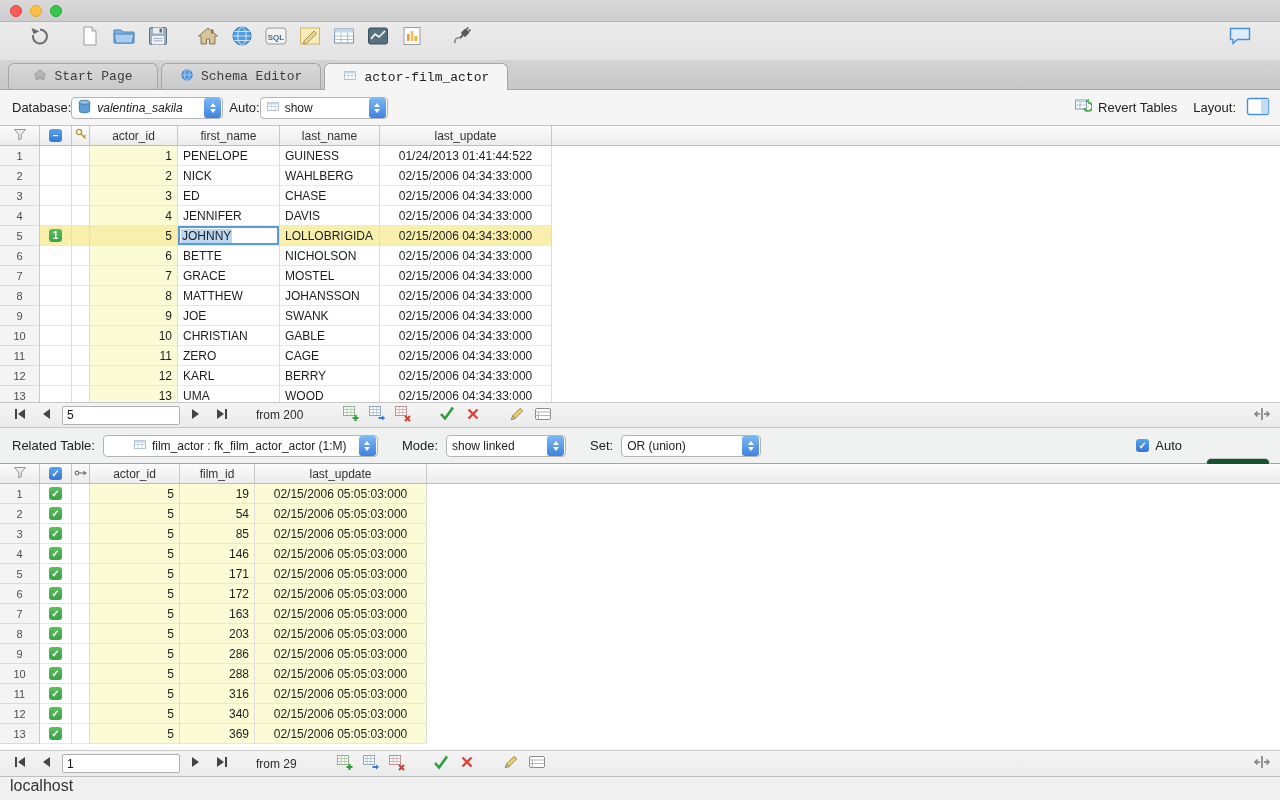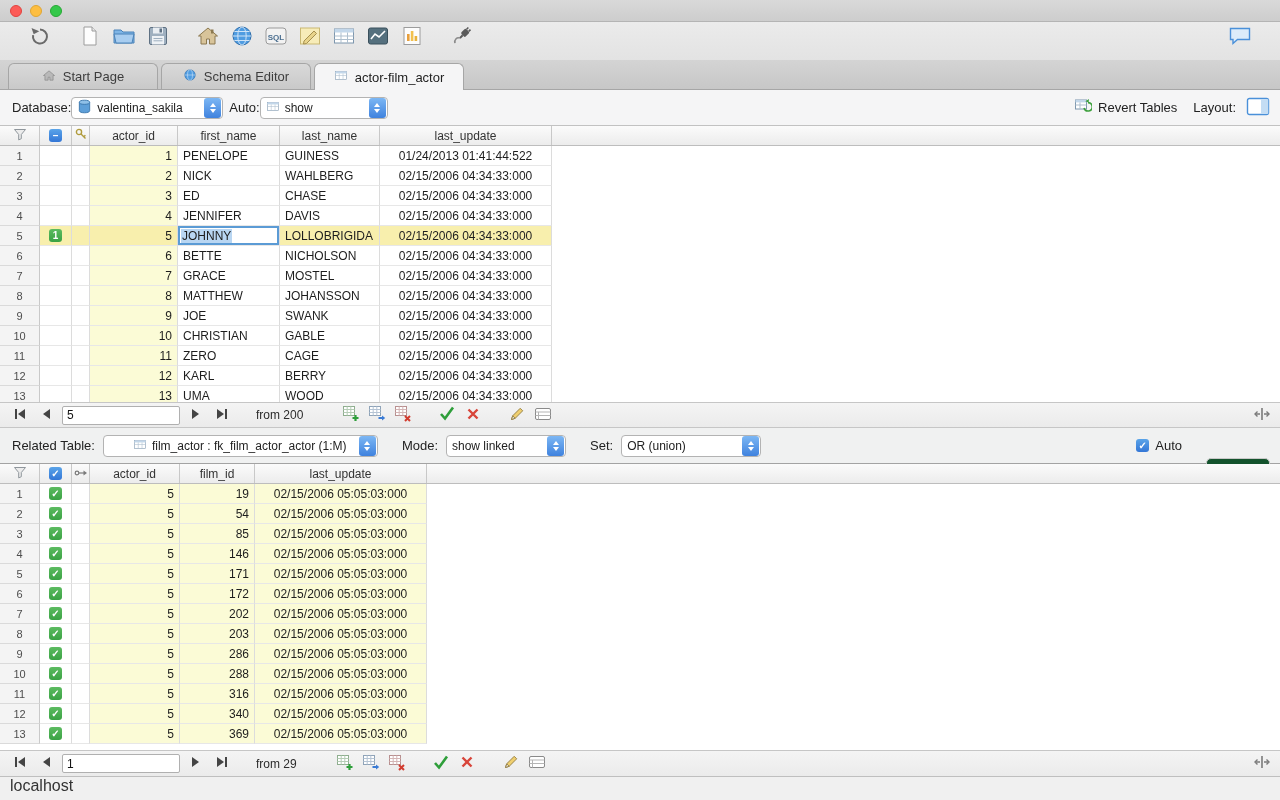--- a/index.html
+++ b/index.html
@@ -21,21 +21,21 @@
           background:transparent; cursor:default; }
   .tgap { width:16px; }
   .tspacer { flex:1; }
 
   
   .tabbar { height:30px; background:linear-gradient(#d4d4d4,#c7c7c7); border-bottom:1px solid #a6a6a6;
             display:flex; align-items:flex-end; padding-left:8px; flex:0 0 auto; }
   .tab { height:26px; min-width:150px; display:flex; align-items:center; justify-content:center; gap:7px;
          border:1px solid #a6a6a6; border-bottom:none; border-radius:6px 6px 0 0;
          background:linear-gradient(#d9d9d9,#c9c9c9); font-size:13px; color:#3d3d3d; margin-right:3px;
-         padding:0 18px; position:relative; }
+         padding:0 18px; position:relative;font-family:Liberation Mono, monospace; }
   .tab.active { background:#f5f5f6; margin-bottom:-1px; height:27px; z-index:2; color:#222; }
 
   
   .controlbar { height:36px; background:#f5f5f6; border-bottom:1px solid #c2c2c2; display:flex;
                 align-items:center; padding:0 10px 0 12px; flex:0 0 auto; font-size:13px; color:#222; }
   .dd { display:flex; align-items:center; height:22px; background:#fff; border:1px solid #b3b3b3;
         border-radius:4px; font-size:12px; color:#222; padding-left:5px; gap:5px; }
   .dd .lbl { white-space:nowrap; overflow:hidden; }
   .dd .sp { flex:1; }
   .stepper { width:17px; height:20px; margin:0 1px 0 0; border-radius:3px;
@@ -258,21 +258,21 @@
           <rect x="2.5" y="4" width="19" height="3.5" fill="#c3d7ea"></rect>
           <path d="M2.5 11h19M9 7.5v10.5M15.5 7.5v10.5" stroke="#aebfce"></path>
         </svg>
     </span>
     <span>actor-film_actor</span>
   </div>
 </div>
 
 <div class="controlbar">
   <span>Database:</span>
-  <div class="dd" style="width:152px;">
+  <div class="dd" style="width:152px;font-style:italic;">
     <span>
       <svg width="15" height="15" viewBox="0 0 16 16">
           <path d="M2.5 3.5v9c0 1.4 2.5 2.2 5.5 2.2s5.5-.8 5.5-2.2v-9" fill="#5e9fd8" stroke="#3c77ad"></path>
           <ellipse cx="8" cy="3.5" rx="5.5" ry="2.2" fill="#8fc0e8" stroke="#3c77ad"></ellipse>
         </svg>
     </span>
     <span class="lbl">valentina_sakila</span>
     <span class="sp"></span>
     <span class="stepper">
         <i class="up"></i>
@@ -701,21 +701,21 @@
         <div class="g-cell c-fid num ycell">172</div>
         <div class="g-cell c-lu2 date ycell">02/15/2006 05:05:03:000</div>
       </div>
       <div class="g-row">
         <div class="g-cell c-rn rn-cell">7</div>
         <div class="g-cell c-cb mark">
           <span class="badge-green">✓</span>
         </div>
         <div class="g-cell c-lnk"></div>
         <div class="g-cell c-aid2 num ycell">5</div>
-        <div class="g-cell c-fid num ycell">202</div>
+        <div class="g-cell c-fid num ycell">163</div>
         <div class="g-cell c-lu2 date ycell">02/15/2006 05:05:03:000</div>
       </div>
       <div class="g-row">
         <div class="g-cell c-rn rn-cell">8</div>
         <div class="g-cell c-cb mark">
           <span class="badge-green">✓</span>
         </div>
         <div class="g-cell c-lnk"></div>
         <div class="g-cell c-aid2 num ycell">5</div>
         <div class="g-cell c-fid num ycell">203</div>

